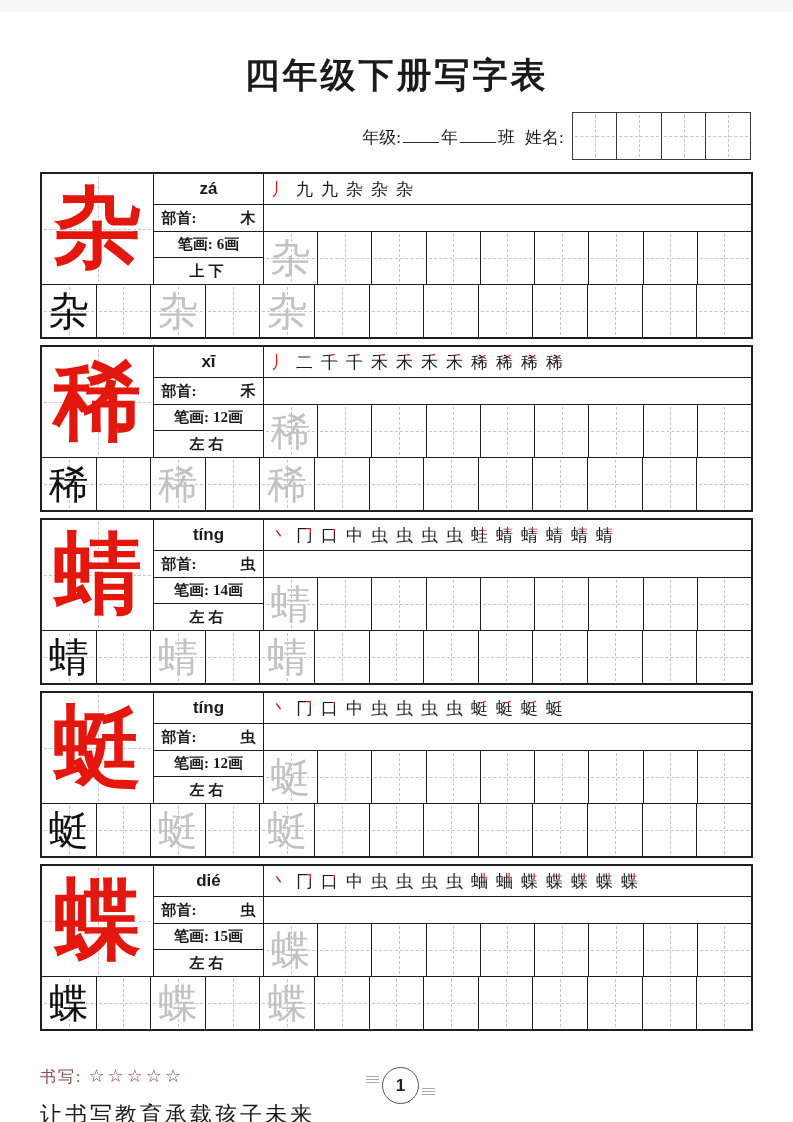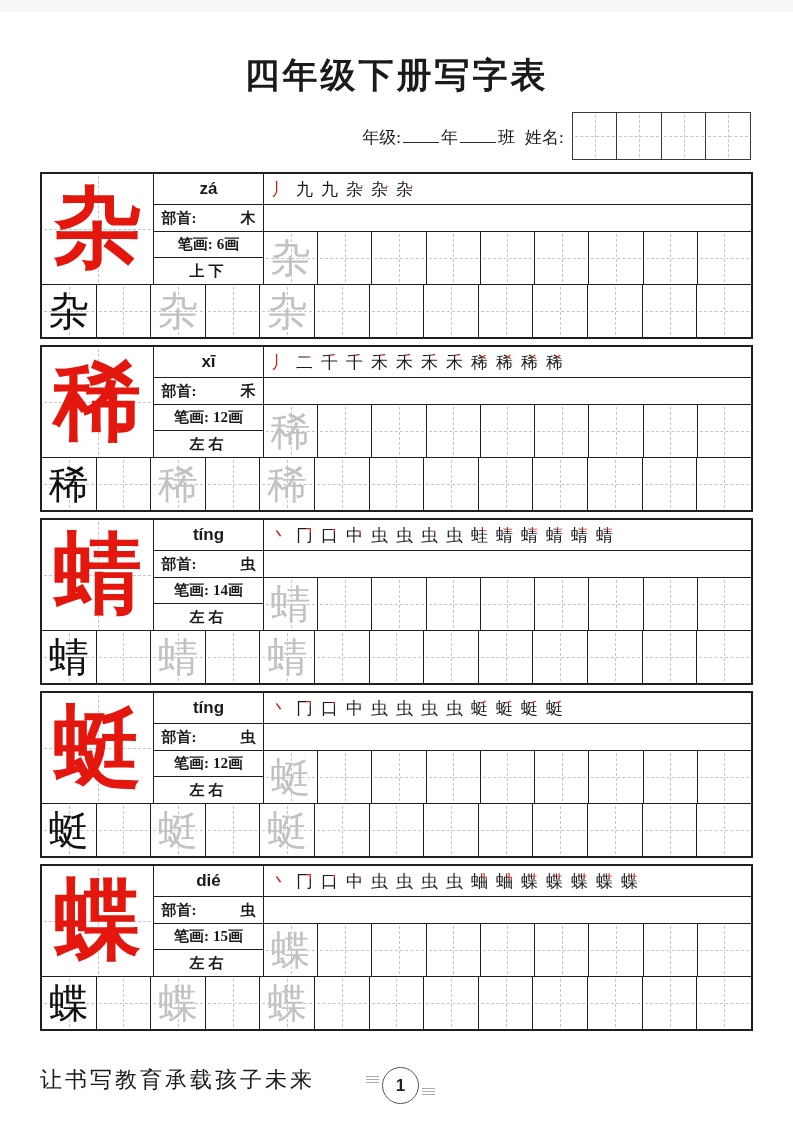--- a/index.html
+++ b/index.html
@@ -478,20 +478,24 @@
             <div class="cell"></div>
             <div class="cell"></div>
             <div class="cell"></div>
             <div class="cell"></div>
             <div class="cell"></div>
           </div>
   </section>
 </div>
 
     <div class="footer">
+      <div class="rating-line">
+        <span>书写:</span>
+        <span class="stars">☆☆☆☆☆</span>
+      </div>
       <div class="page-circle">
         <span>1</span>
       </div>
       <div class="slogan">让书写教育承载孩子未来</div>
     </div>
 
   </div>
 </div>
 
 </body></html>

